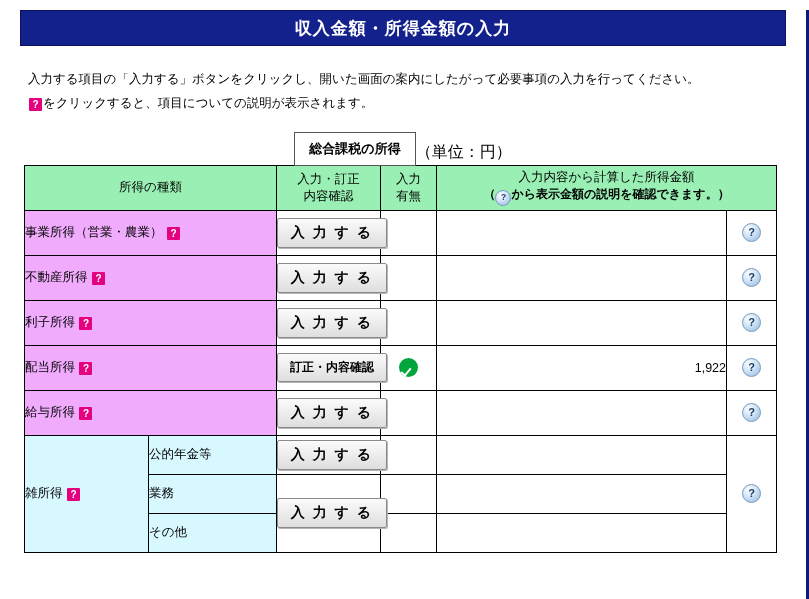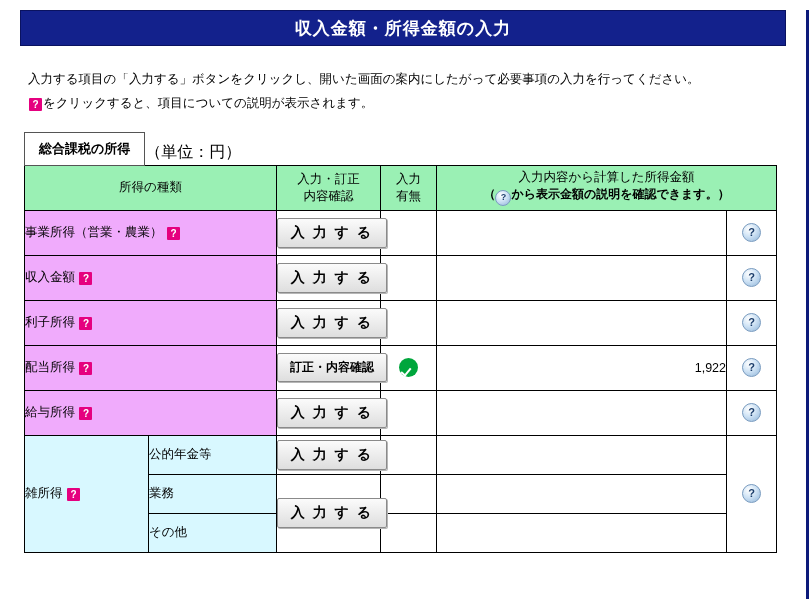--- a/index.html
+++ b/index.html
@@ -60,21 +60,21 @@
     text-align: center;
     vertical-align: -1px;
     border-radius: 1px;
     margin: 0 1px;
   }
   
   .subhead {
     margin: 16px 24px 0 24px;
     display: flex;
     align-items: flex-end;
-    justify-content: flex-start;
+    justify-content: center;
     position: relative;
     height: 34px;
   }
   .tab {
     border: 1px solid #555555;
     background: #ffffff;
     padding: 7px 14px;
     font-size: 13px;
     font-weight: bold;
     color: #000000;
@@ -264,21 +264,21 @@
 
       <tr>
         <td class="kind" colspan="2"><span>事業所得（営業・農業）</span> <span class="qmark">?</span></td>
         <td class="cell-btn"><span class="btn">入 力 す る</span></td>
         <td class="cell-flag"></td>
         <td class="cell-amount"></td>
         <td class="cell-help"><span class="help-icon">?</span></td>
       </tr>
 
       <tr>
-        <td class="kind" colspan="2"><span>収入金額</span> <span class="qmark">?</span></td>
+        <td class="kind" colspan="2"><span>不動産所得</span> <span class="qmark">?</span></td>
         <td class="cell-btn"><span class="btn">入 力 す る</span></td>
         <td class="cell-flag"></td>
         <td class="cell-amount"></td>
         <td class="cell-help"><span class="help-icon">?</span></td>
       </tr>
 
       <tr>
         <td class="kind" colspan="2"><span>利子所得</span> <span class="qmark">?</span></td>
         <td class="cell-btn"><span class="btn">入 力 す る</span></td>
         <td class="cell-flag"></td>

